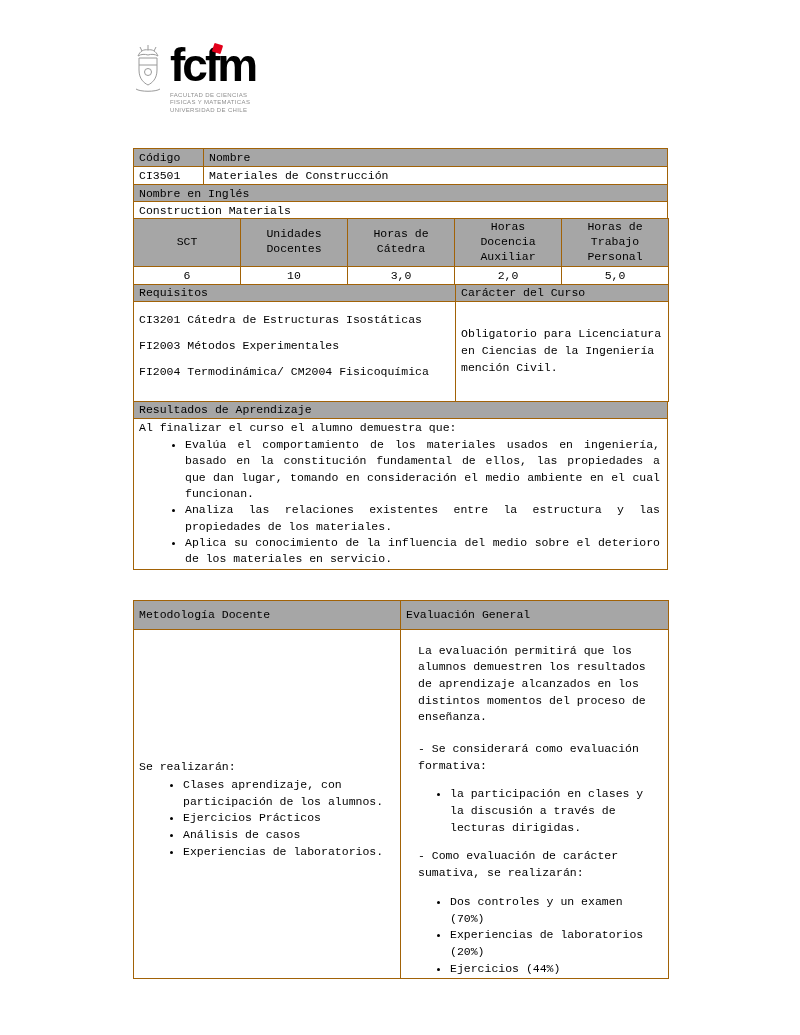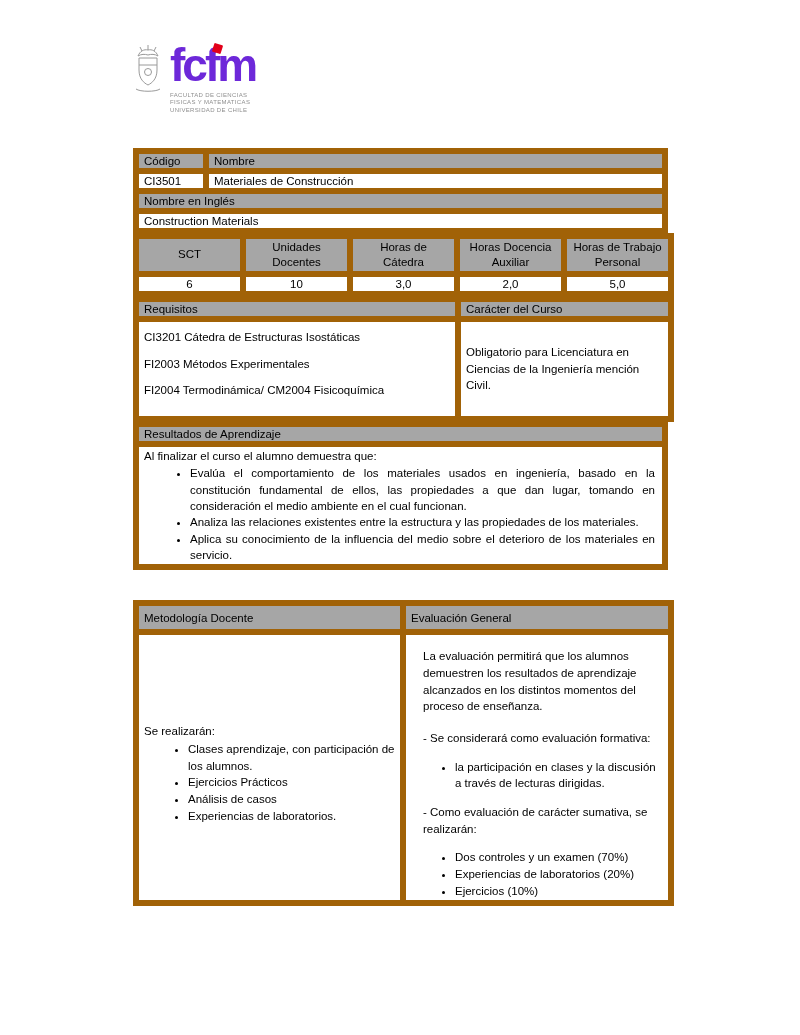--- a/index.html
+++ b/index.html
@@ -9,41 +9,41 @@
     font-family:"Liberation Sans","DejaVu Sans",sans-serif;
   }
   .page { position:relative; width:800px; height:1035px; overflow:hidden; background:#fff; }
 
   
   .logo-block { position:absolute; left:131px; top:44px; display:flex; gap:5px; }
   .emblem svg { display:block; }
   .logo-right { display:flex; flex-direction:column; }
   .wordmark {
     position:relative; font-size:46px; font-weight:bold; letter-spacing:-3px;
-    line-height:0.95; color:#6d28d9;
+    line-height:0.95; color:#000000;
   }
   .accent {
     position:absolute; left:43px; top:0px; width:9px; height:9px;
     background:#e2001a; transform:rotate(18deg); border-radius:1px;
   }
   .caption { margin-top:4px; font-size:6px; letter-spacing:0.35px; color:#8f8f8f; line-height:1.3; }
 
   
   .doc-title {
     position:absolute; left:133px; top:117px; width:535px; margin:0;
     text-align:center; font-size:12px; font-weight:bold;
   }
 
   
   .content { position:absolute; left:133px; top:148px; width:535px; }
   table.tbl { border-collapse:collapse; width:535px; table-layout:fixed; margin-top:-1px; }
   table.tbl.first { margin-top:0; }
   .tbl td, .tbl th {
-    border:6px solid #a16207; font-size:11.5px; font-weight:normal;
-    padding:1px 5px; vertical-align:middle; text-align:left;
+    border:1px solid #a16207; font-size:11.5px; font-weight:normal;
+    padding:1px 5px; vertical-align:middle; text-align:left;font-family:Liberation Mono, monospace;
   }
   .gray { background:#a6a6a6; }
   .bold { font-weight:bold; }
   .center { text-align:center; }
   .h18 { height:18px; } .h17 { height:17px; }
   .hours-head th { height:32px; text-align:center; line-height:1.3; padding:1px 6px; }
   .hours-val td { height:18px; text-align:center; }
 
   .req-cell { vertical-align:top; padding:4px 5px; height:100px; }
   .req-cell p { margin:0 0 10px 0; line-height:1.42; }
@@ -214,21 +214,21 @@
         <td class="eval-cell">
           <p class="sp">La evaluación permitirá que los alumnos demuestren los resultados de aprendizaje alcanzados en los distintos momentos del proceso de enseñanza.</p>
           <p>- Se considerará como evaluación formativa:</p>
           <ul>
             <li>la participación en clases y la discusión a través de lecturas dirigidas.</li>
           </ul>
           <p>- Como  evaluación de carácter sumativa, se realizarán:</p>
           <ul>
             <li>Dos controles y un examen (70%)</li>
             <li>Experiencias de laboratorios (20%)</li>
-            <li>Ejercicios (10%)</li>
+            <li>Ejercicios (44%)</li>
           </ul>
         </td>
       </tr>
     </tbody>
       </table>
 
   </div>
 </div>
 
 </body></html>

